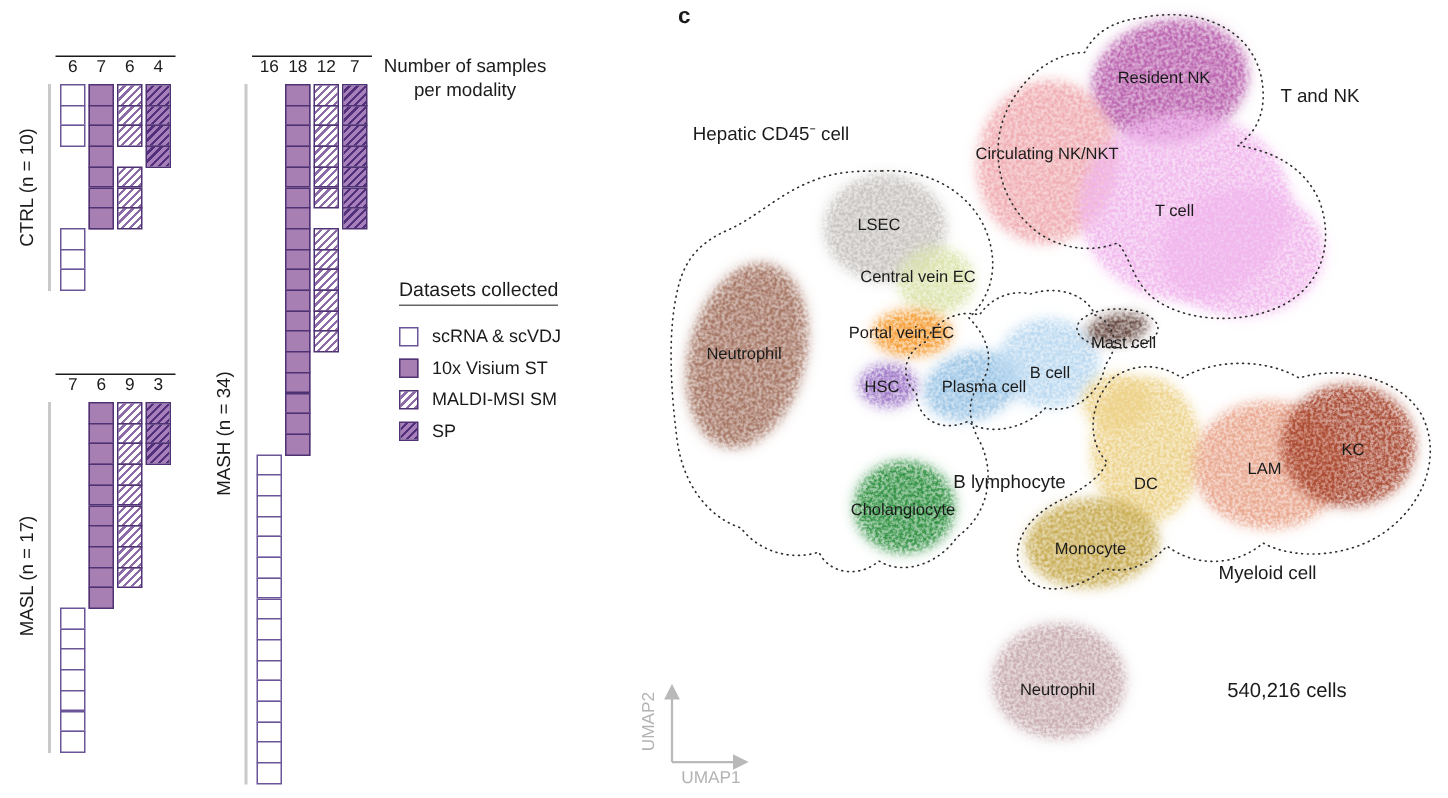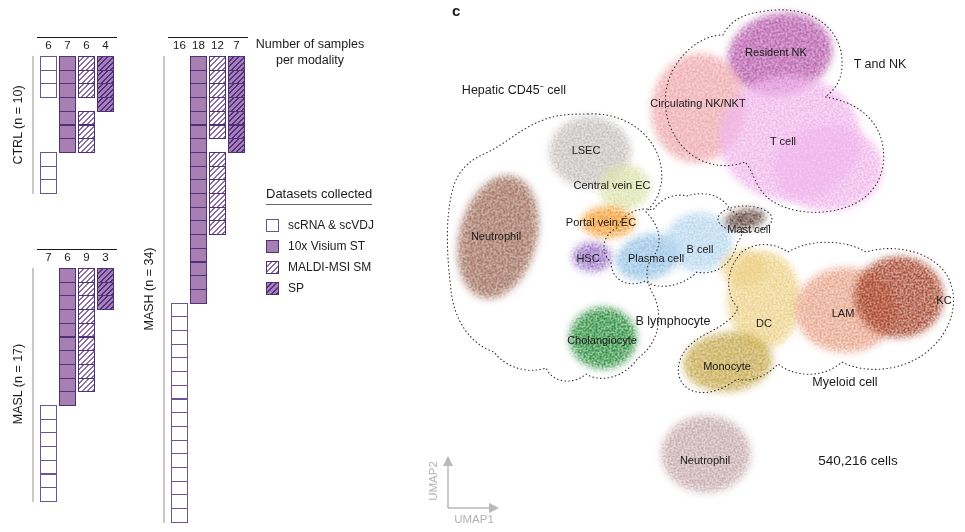--- a/index.html
+++ b/index.html
@@ -318,21 +318,21 @@
       <div class="ulabel" style="left: 602px; top: 340px;">Cholangiocyte</div>
       <div class="ulabel" style="left: 656px; top: 258px;">Plasma cell</div>
       <div class="ulabel" style="left: 700px; top: 249px;">B cell</div>
       <div class="ulabel" style="left: 749px; top: 229px;">Mast cell</div>
       <div class="ulabel" style="left: 776px; top: 52px;">Resident NK</div>
       <div class="ulabel" style="left: 698px; top: 103px;">Circulating NK/NKT</div>
       <div class="ulabel" style="left: 783px; top: 141px;">T cell</div>
       <div class="ulabel" style="left: 764px; top: 308px; margin-top: 15px;">DC</div>
       <div class="ulabel" style="left: 727px; top: 366px;">Monocyte</div>
       <div class="ulabel" style="left: 843px; top: 313px;">LAM</div>
-      <div class="ulabel" style="left: 902px; top: 300px; margin-left: 42px;">KC</div>
+      <div class="ulabel" style="left: 902px; top: 300px;">KC</div>
       <div class="ulabel" style="left: 705px; top: 460px;">Neutrophil</div>
       <div class="ulabel group" style="left: 514px; top: 89px;">Hepatic CD45⁻ cell</div>
       <div class="ulabel group" style="left: 880px; top: 64px;">T and NK</div>
       <div class="ulabel group" style="left: 673px; top: 305px; margin-top: 16px;">B lymphocyte</div>
       <div class="ulabel group" style="left: 845px; top: 382px;">Myeloid cell</div>
     </div>
 
   <div class="stat" style="left:858px;top:460px">540,216 cells</div>
   <div class="axis-label y">UMAP2</div>
   <div class="axis-label x">UMAP1</div>

